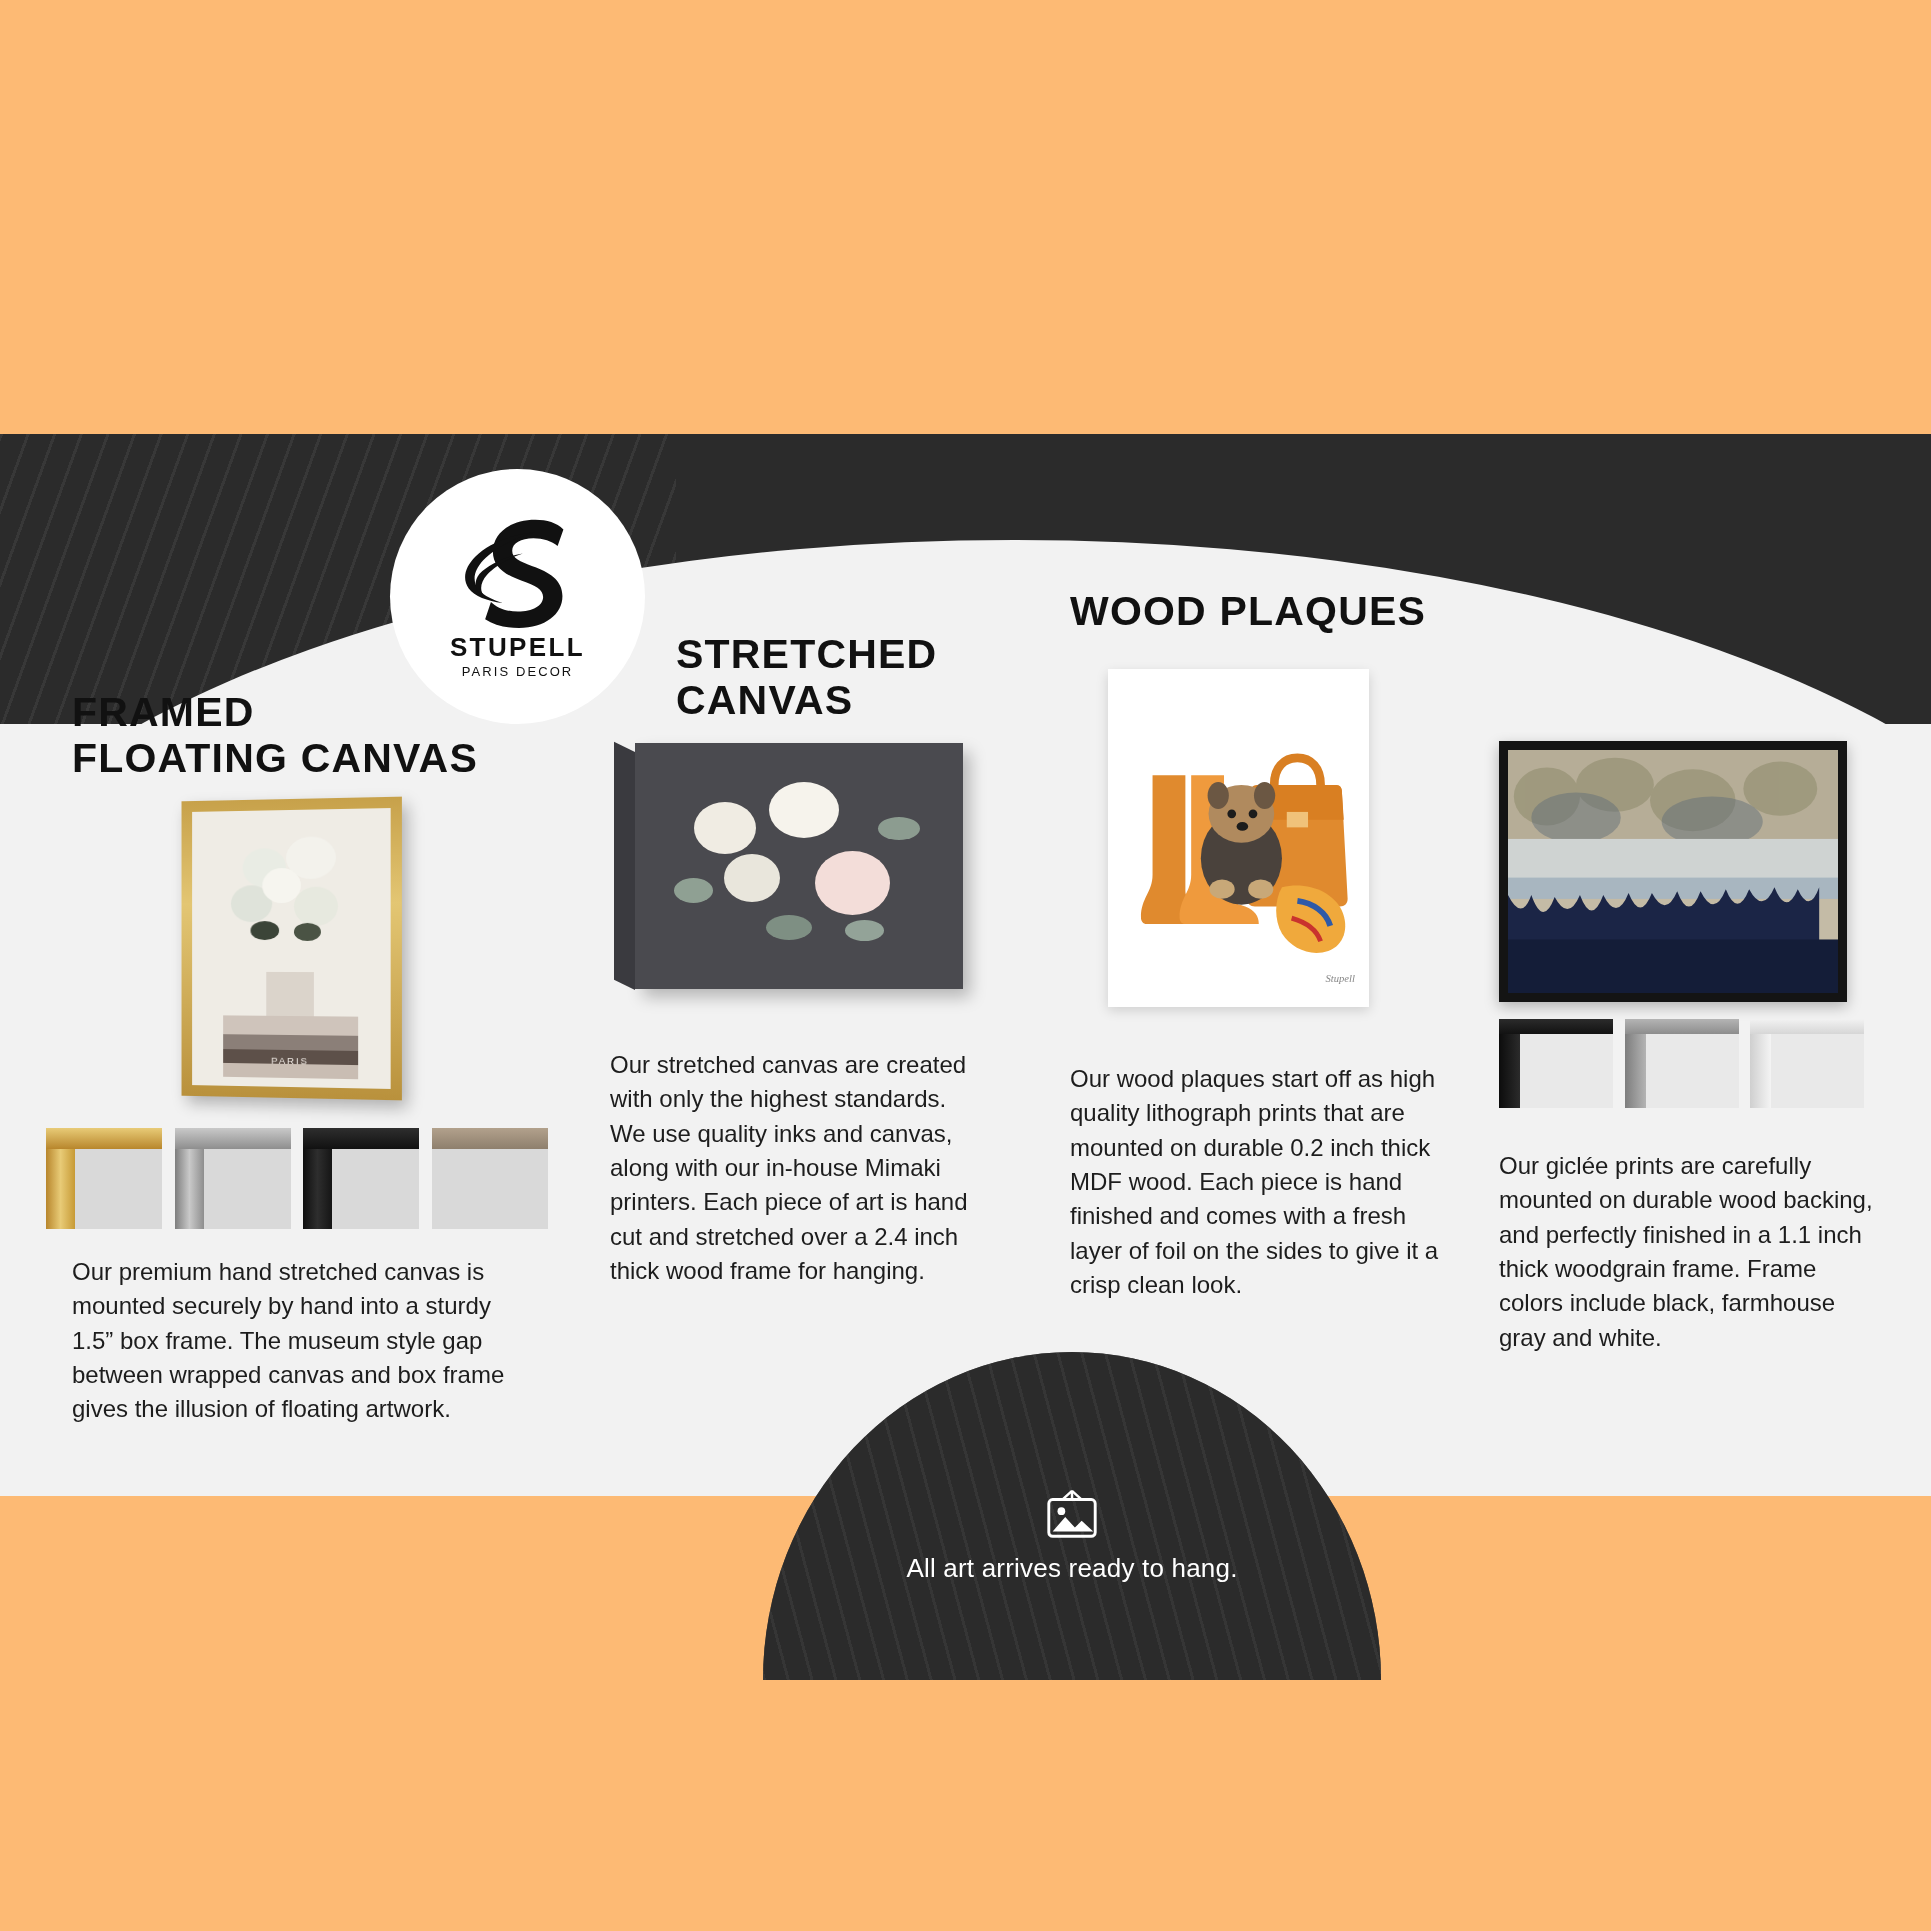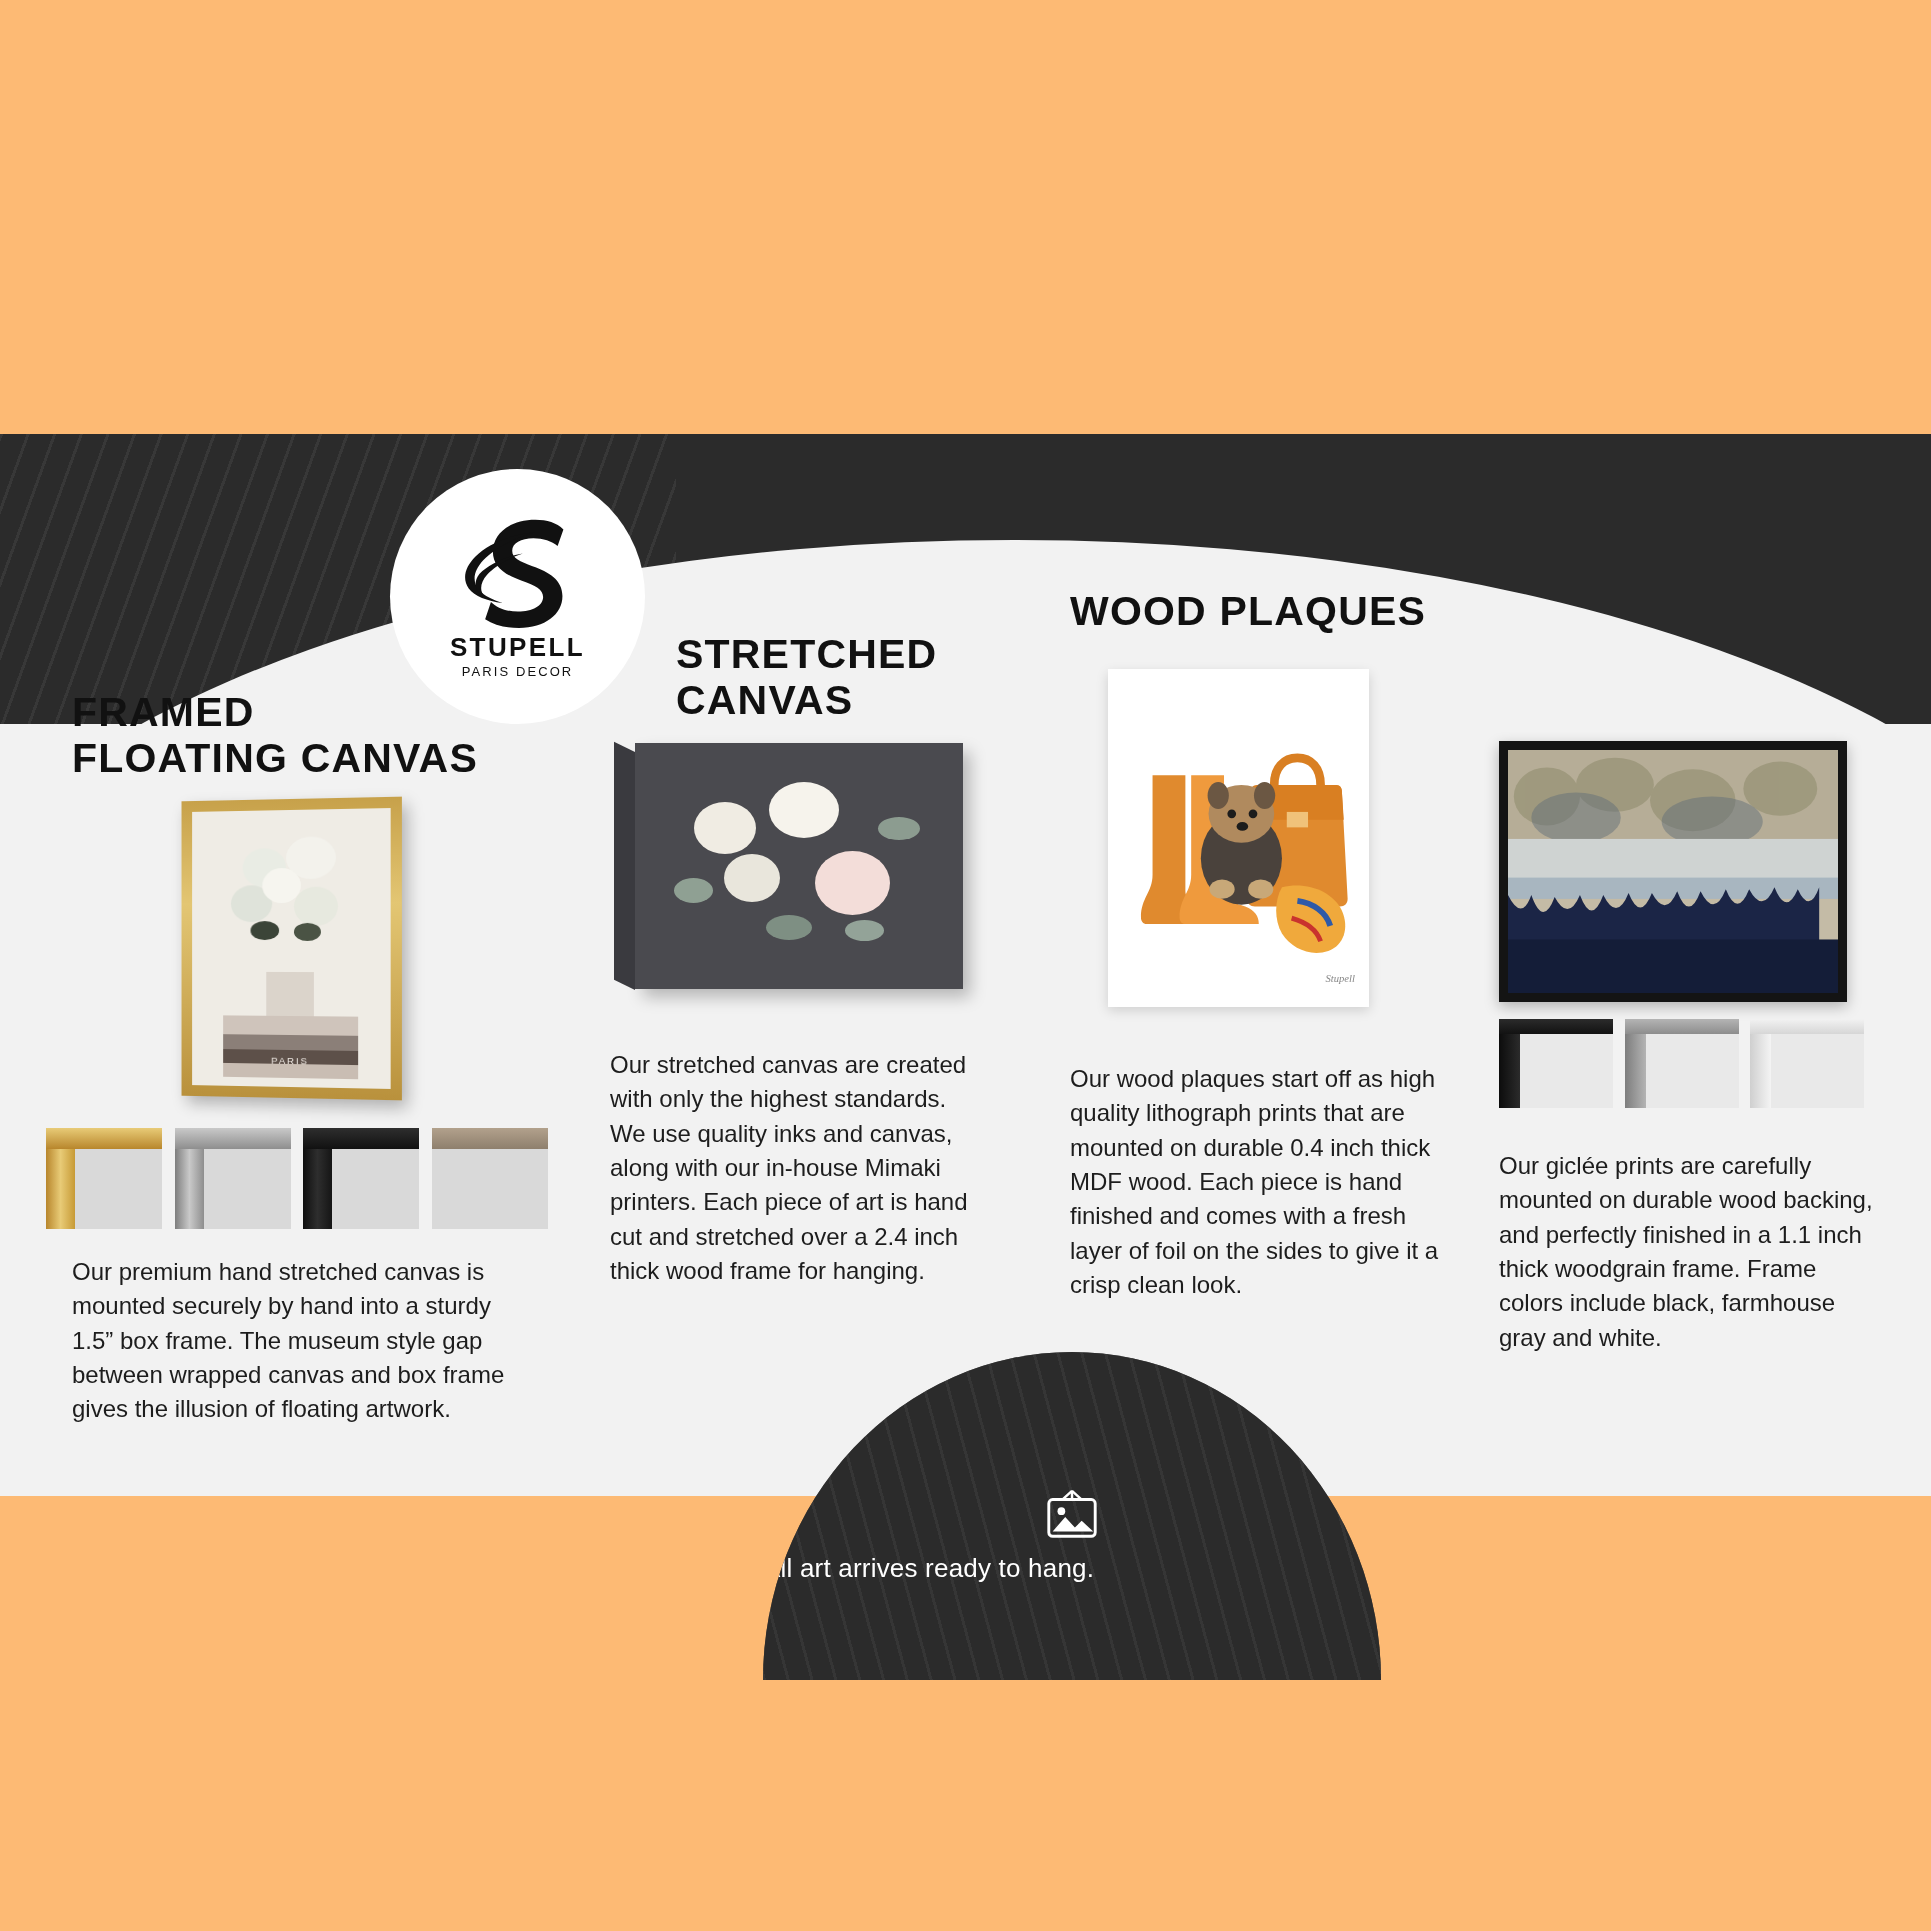--- a/index.html
+++ b/index.html
@@ -34,21 +34,21 @@
   .bottomarc{
     position:absolute;left:763px;top:1352px;width:618px;height:328px;
     background:#2b2b2b;border-radius:50% 50% 0 0 / 100% 100% 0 0;overflow:hidden;
   }
   .bottomarc .stripes{
     position:absolute;inset:0;
     background:repeating-linear-gradient(75deg,#3a3a3a 0 2.9px,#2b2b2b 2.9px 23px);
     opacity:.7;
   }
   .arc-text{
-    position:absolute;left:0;right:0;top:201px;text-align:left;
+    position:absolute;left:0;right:0;top:201px;text-align:center;
     color:#fff;font-size:26px;letter-spacing:0.2px;
   }
   .hang-icon{
     position:absolute;left:50%;top:135px;transform:translateX(-50%);
   }
 
   
   .logo{
     position:absolute;left:390px;top:469px;width:255px;height:255px;border-radius:50%;
     background:#fff;display:flex;flex-direction:column;align-items:center;justify-content:center;
@@ -236,21 +236,21 @@
       <ellipse cx="118" cy="228" rx="13" ry="10" fill="#c8a878"></ellipse>
       <ellipse cx="158" cy="228" rx="13" ry="10" fill="#c8a878"></ellipse>
 
       <path d="M180 226c26-6 52 4 62 24 8 18 2 36-14 42-18 6-38-2-48-18-8-14-8-34 0-48z" fill="#f0a93c"></path>
       <path d="M196 240c16 2 30 12 34 26" stroke="#2e5aa8" stroke-width="6" fill="none"></path>
       <path d="M190 258c14 4 26 12 30 24" stroke="#c9332e" stroke-width="5" fill="none"></path>
       <text x="225" y="324" font-family="Liberation Serif, serif" font-size="11" fill="#888" font-style="italic">Stupell</text>
     </svg>
   </div>
 
-  <p class="body" id="c3-body">Our wood plaques start off as high quality lithograph prints that are mounted on durable 0.4 inch thick MDF wood. Each piece is hand finished and comes with a fresh layer of foil on the sides to give it a crisp clean look.</p>
+  <p class="body" id="c3-body">Our wood plaques start off as high quality lithograph prints that are mounted on durable 0.2 inch thick MDF wood. Each piece is hand finished and comes with a fresh layer of foil on the sides to give it a crisp clean look.</p>
 
 
   <div class="fg-art">
     <div class="inner">
       <svg width="100%" height="100%" viewBox="0 0 340 252" preserveAspectRatio="none">
         <rect width="340" height="252" fill="#c4bba6"></rect>
         <rect y="0" width="340" height="92" fill="#b6ad97"></rect>
         <g opacity=".55" fill="#8d8a6a">
           <ellipse cx="40" cy="48" rx="34" ry="30"></ellipse>
             <ellipse cx="110" cy="36" rx="40" ry="28"></ellipse>

